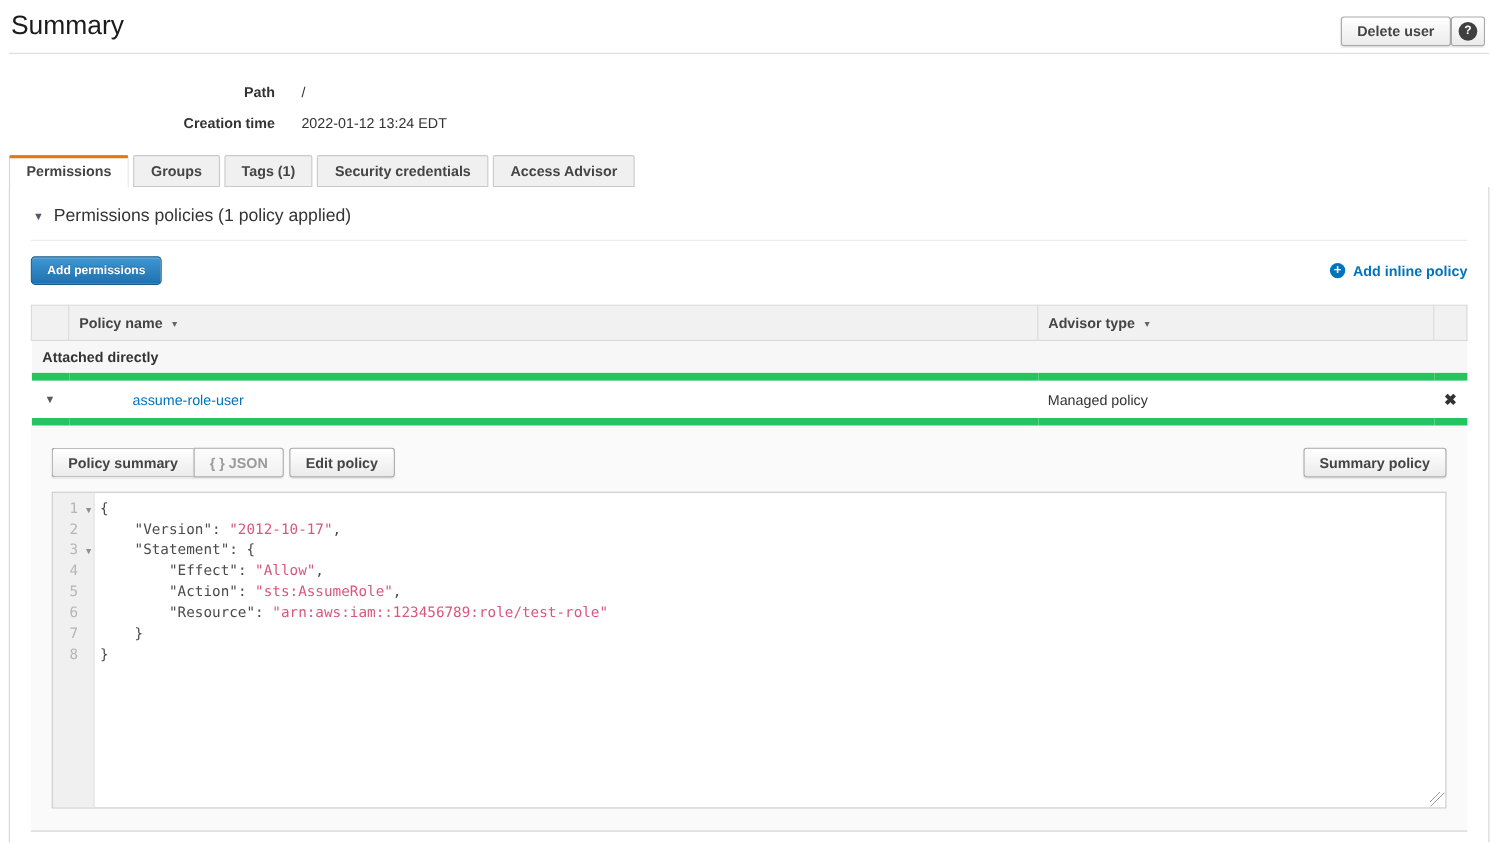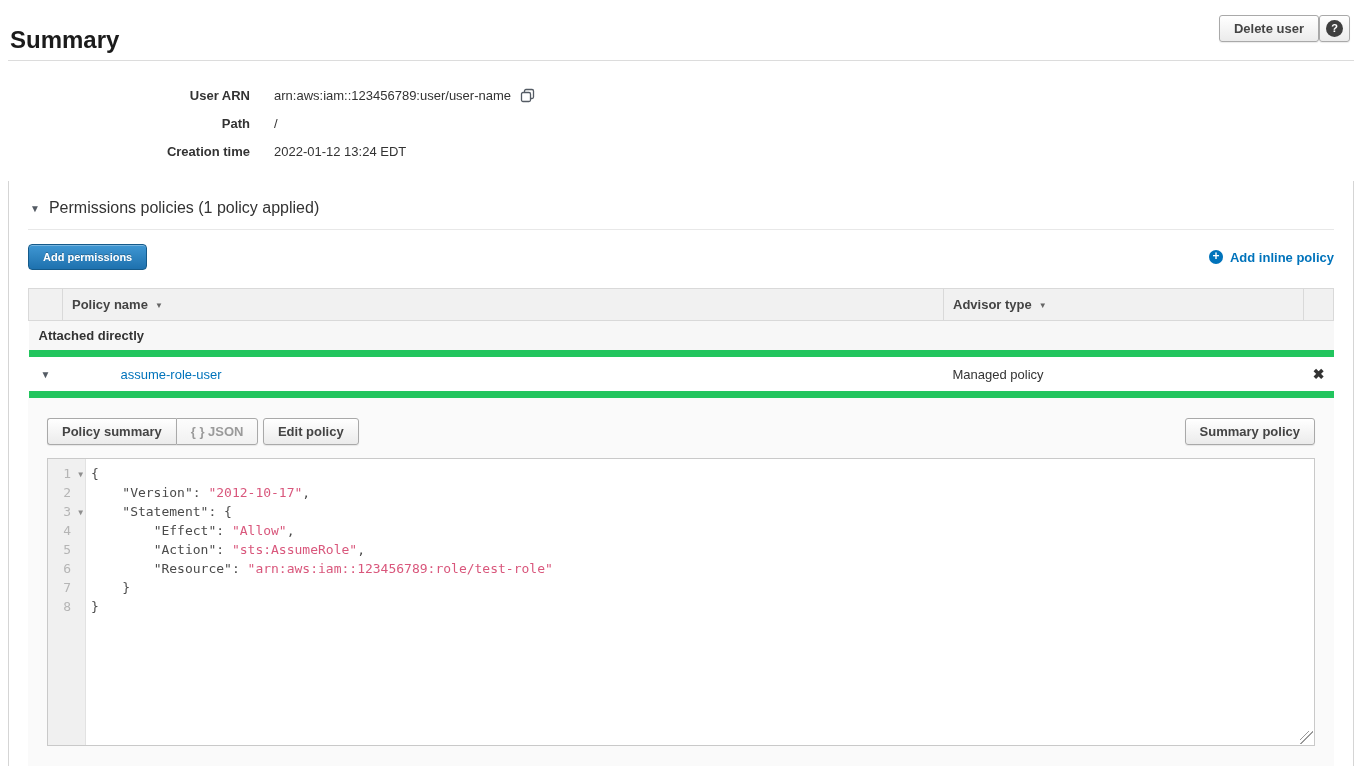--- a/index.html
+++ b/index.html
@@ -2,21 +2,21 @@
 <html><head>
 <meta charset="utf-8">
 <style>
   * { margin:0; padding:0; box-sizing:border-box; }
   html,body { width:1362px; height:766px; background:#fff; overflow:hidden;
     font-family:"Liberation Sans", sans-serif; color:#333; }
   .page { display:flex; flex-direction:column; width:1362px; height:766px; }
 
   
   .top { display:flex; justify-content:space-between; align-items:flex-start; padding:10px 12px 6px 10px; }
-  .page-title { font-size:24px; font-weight:700; color:#1b1b1b;margin-top:16px; }
+  .page-title { font-size:24px; font-weight:400; color:#1b1b1b; }
   .top-actions { display:flex; gap:0; margin-top:5px; }
   .btn { display:inline-flex; align-items:center; justify-content:center;
     font-family:"Liberation Sans", sans-serif; font-size:13px; font-weight:bold; color:#444;
     background:linear-gradient(#ffffff,#ebebeb); border:1px solid #a9a9a9; border-radius:3px;
     padding:5px 14px; cursor:pointer; box-shadow:0 1px 1px rgba(0,0,0,.08); white-space:nowrap; }
   .btn-help { padding:4px 6px; }
   .help-circle { display:inline-block; width:17px; height:17px; border-radius:50%;
     background:#3f3f3f; color:#fff; font-size:11px; line-height:17px; text-align:center; font-weight:bold; }
   .top-divider { border-top:1px solid #dcdcdc; margin:0 8px; }
 
@@ -102,38 +102,36 @@
       <button class="btn">Delete user</button>
       <button class="btn btn-help">
           <span class="help-circle">?</span>
         </button>
     </div>
   </div>
   <div class="top-divider"></div>
 
   <div class="fields">
       <div class="field-row">
-        <div class="field-label">User ARN</div>
-        <div class="field-value">arn:aws:iam::123456789:user/user-name<span class="copy-icon">
-            <svg width="15" height="15" viewBox="0 0 15 15">
-              <rect x="4.5" y="1.5" width="9" height="9" rx="1.5" fill="#fff" stroke="#545b64" stroke-width="1.3"></rect>
-              <rect x="1.5" y="4.5" width="9" height="9" rx="1.5" fill="#fff" stroke="#545b64" stroke-width="1.3"></rect>
-            </svg>
-          </span></div>
-      </div>
-      <div class="field-row">
         <div class="field-label">Path</div>
         <div class="field-value">/</div>
       </div>
       <div class="field-row">
         <div class="field-label">Creation time</div>
         <div class="field-value">2022-01-12 13:24 EDT</div>
       </div>
     </div>
 
+  <div class="tabs">
+      <div class="tab active">Permissions</div>
+      <div class="tab">Groups</div>
+      <div class="tab">Tags (1)</div>
+      <div class="tab">Security credentials</div>
+      <div class="tab">Access Advisor</div>
+    </div>
 
   <div class="panel">
 
     <div class="section-head">
       <span class="tri">▼</span>
       <span>Permissions policies (1 policy applied)</span>
     </div>
 
     <div class="toolbar">
       <button class="btn-primary">Add permissions</button>

